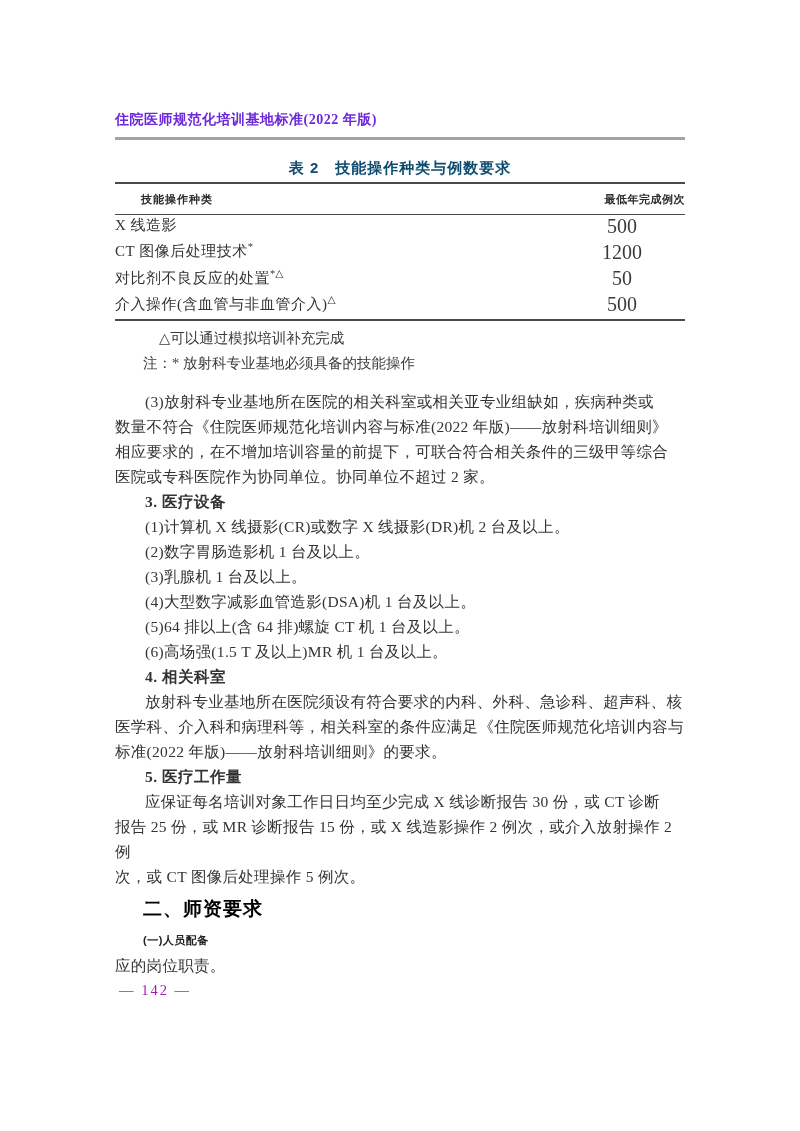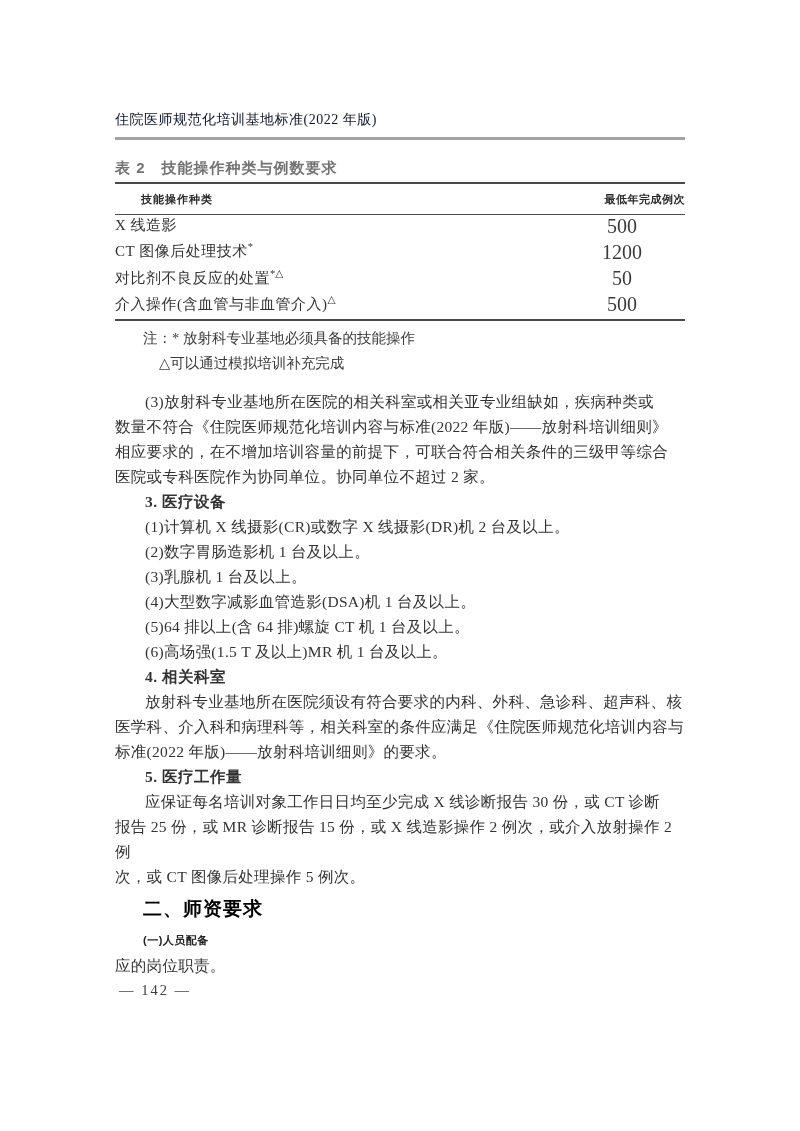--- a/index.html
+++ b/index.html
@@ -9,30 +9,31 @@
     background:#ffffff;
     overflow:hidden;
     font-family:"Liberation Serif","DejaVu Serif",serif;
     color:#333333;
   }
   .content{margin:0 115px;width:570px;}
 
   .doc-header{
     margin-top:110px;
     font-size:14px;line-height:20px;
-    color:#0f172a;letter-spacing:0.5px;
+    color:#6d28d9;letter-spacing:0.5px;font-weight:bold;
   }
   .header-rule{
     margin-top:7px;height:3px;background:#a3a3a3;
   }
 
   .table-title{
     margin-top:17px;line-height:22px;
+    text-align:center;
     font-family:"Liberation Sans","DejaVu Sans",sans-serif;
-    font-weight:bold;font-size:15px;color:#737373;letter-spacing:1px;
+    font-weight:bold;font-size:15px;color:#0c4a6e;letter-spacing:1px;
   }
 
   .skill-table{
     margin-top:3px;
     border-bottom:2px solid #4a4a4a;
   }
   .t-head{
     display:flex;justify-content:space-between;align-items:center;
     height:30px;
     border-top:2px solid #4a4a4a;
@@ -66,21 +67,21 @@
     text-indent:28px;letter-spacing:1px;
   }
   .subsection-heading{
     margin-top:3px;line-height:26px;
     font-family:"Liberation Sans","DejaVu Sans",sans-serif;
     font-weight:bold;font-size:11px;color:#222222;
     text-indent:28px;letter-spacing:0.5px;
   }
 
   .page-number{
-    line-height:25px;font-size:14.5px;color:#404040;
+    line-height:25px;font-size:14.5px;color:#a21caf;
     padding-left:4px;letter-spacing:2px;
   }
 </style>
 </head>
 <body>
 
 <div class="page">
   <div class="content">
 
     <div class="doc-header">住院医师规范化培训基地标准(2022 年版)</div>
@@ -106,22 +107,22 @@
         <span class="t-name"><span>对比剂不良反应的处置</span><sup>*△</sup></span>
         <span class="t-value">50</span>
       </div>
       <div class="t-row">
         <span class="t-name"><span>介入操作(含血管与非血管介入)</span><sup>△</sup></span>
         <span class="t-value">500</span>
       </div>
     </div>
 
     <div class="table-notes">
+      <div class="note note-2">△可以通过模拟培训补充完成</div>
       <div class="note note-1">注：* 放射科专业基地必须具备的技能操作</div>
-      <div class="note note-2">△可以通过模拟培训补充完成</div>
     </div>
 
     <div class="body">
       <div class="line indent">(3)放射科专业基地所在医院的相关科室或相关亚专业组缺如，疾病种类或</div>
       <div class="line">数量不符合《住院医师规范化培训内容与标准(2022 年版)——放射科培训细则》</div>
       <div class="line">相应要求的，在不增加培训容量的前提下，可联合符合相关条件的三级甲等综合</div>
       <div class="line">医院或专科医院作为协同单位。协同单位不超过 2 家。</div>
 
       <div class="line num-heading">3. 医疗设备</div>
       <div class="line indent">(1)计算机 X 线摄影(CR)或数字 X 线摄影(DR)机 2 台及以上。</div>

